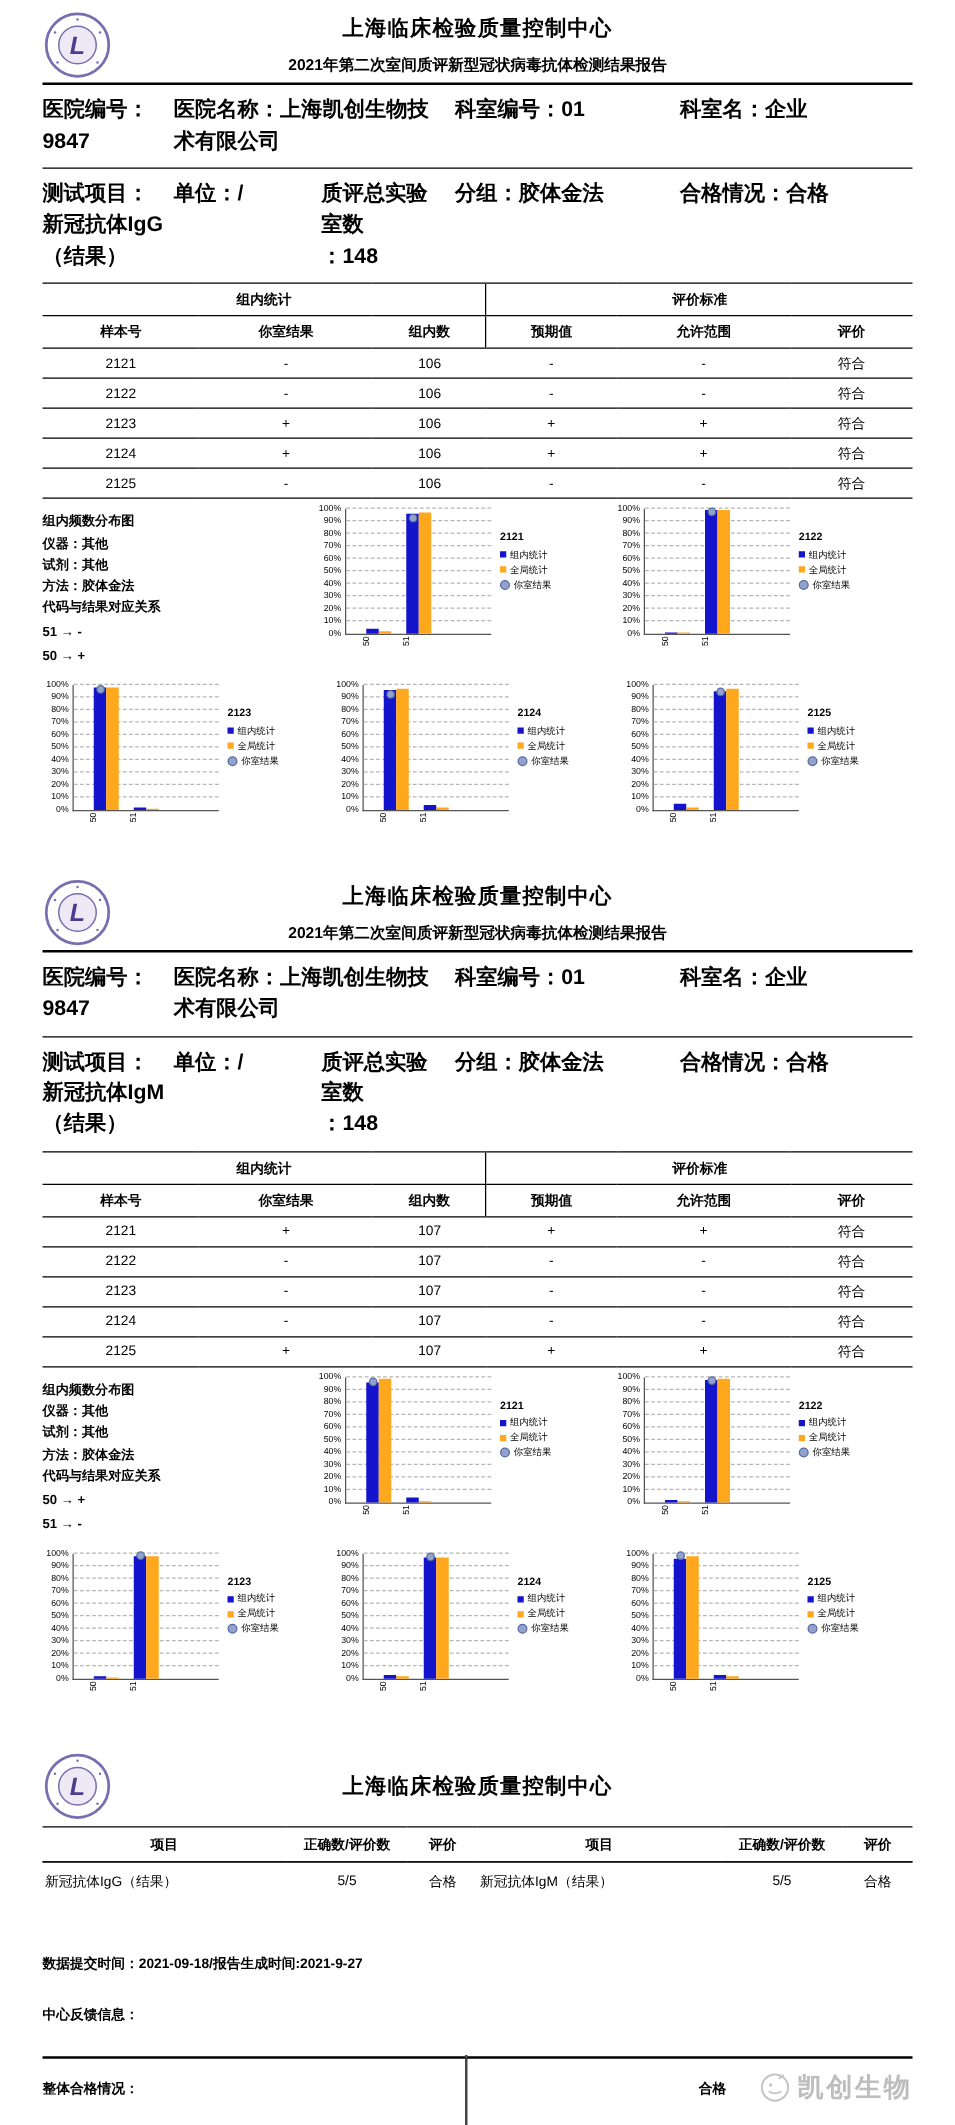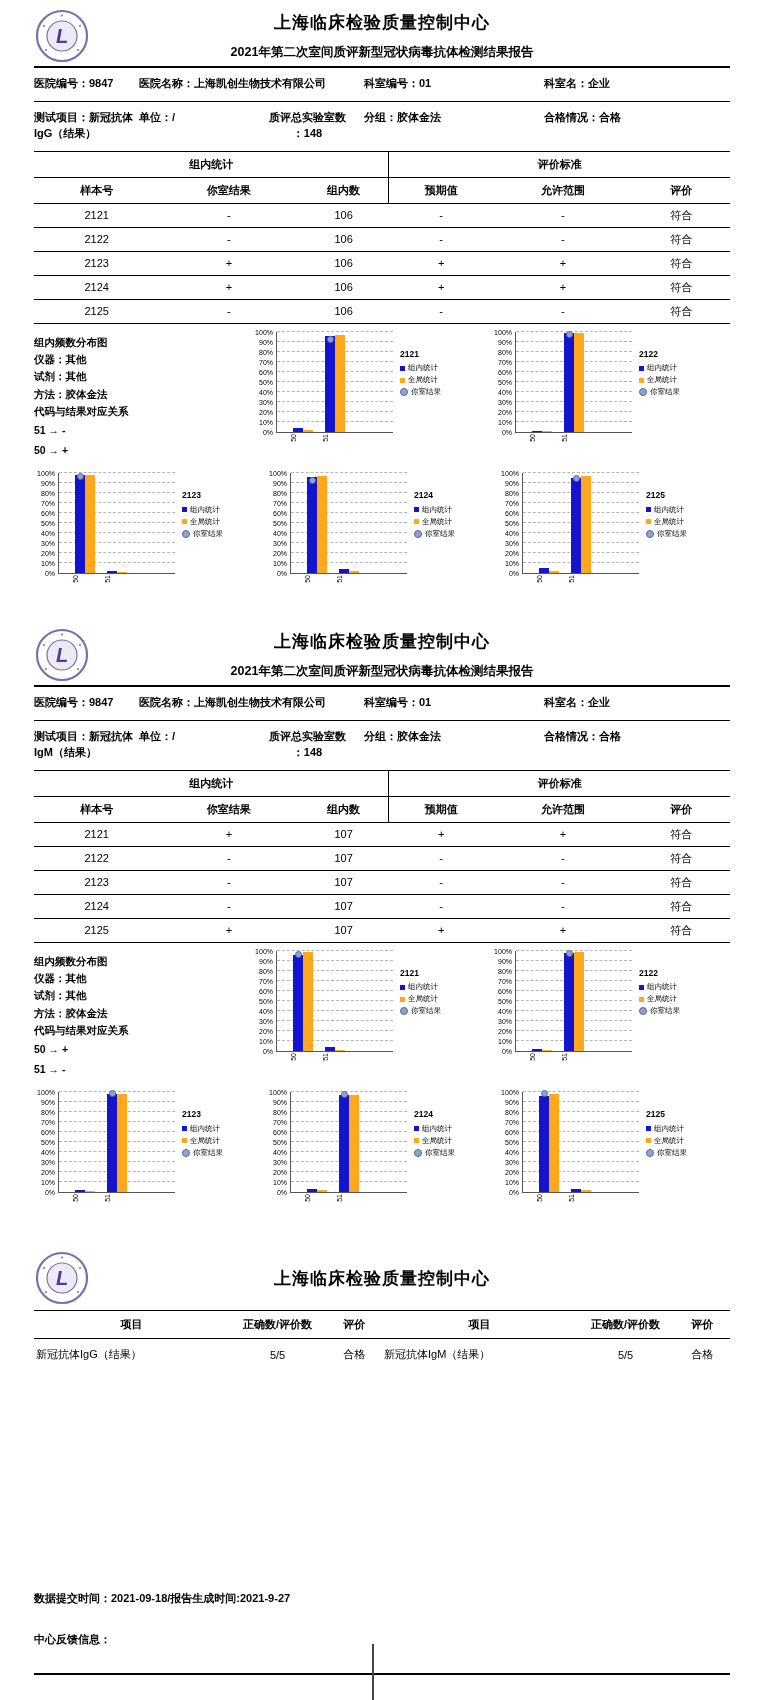--- a/index.html
+++ b/index.html
@@ -5,25 +5,25 @@
   html,body{margin:0;padding:0;background:#fff;}
   body{font-family:"Liberation Sans","DejaVu Sans",sans-serif;color:#000;}
   .page{width:764px;height:1700px;background:#fff;display:flex;flex-direction:column;box-sizing:border-box;position:relative;overflow:hidden;}
   .section{padding:0 34px;}
   .report-header{display:flex;align-items:center;margin-top:8px;margin-bottom:2px;}
   .seal{width:56px;flex:0 0 56px;}
   .titles{flex:1;text-align:center;padding-right:56px;}
   .main-title{font-size:17px;font-weight:bold;letter-spacing:1px;}
   .sub-title{font-size:12.5px;font-weight:bold;margin-top:10px;}
   
-  .info-row{display:flex;border-top:2px solid #000;padding:8px 0 9px;font-size:11px;font-weight:bold;line-height:1.45;}
+  .info-row{display:flex;border-top:2px solid #000;padding:8px 0 9px;font-size:17px;font-weight:bold;line-height:1.45;}
   .info-row.second{border-top:1.5px solid #000;}
   .cell{padding-right:6px;box-sizing:border-box;}
   .i1-c1{width:105px;} .i1-c2{width:225px;} .i1-c3{width:180px;} .i1-c4{flex:1;}
-  .i2-c1{width:105px;} .i2-c2{width:118px;} .i2-c3{width:107px;text-align:center;} .i2-c4{width:180px;} .i2-c5{flex:1;}
+  .i2-c1{width:105px;} .i2-c2{width:118px;} .i2-c3{width:107px;} .i2-c4{width:180px;} .i2-c5{flex:1;}
   .cell .v{font-weight:bold;}
   .i2-c3 .v{display:block;}
   
   table.results{width:100%;border-collapse:collapse;font-size:11px;margin-top:0;}
   table.results th{font-weight:bold;}
   table.results th,table.results td{text-align:center;padding:4px 2px;}
   table.results thead tr.group th{border-top:1.5px solid #000;border-bottom:1px solid #000;padding:5px 2px;}
   table.results thead tr.cols th{border-bottom:1.5px solid #000;padding:5px 2px;}
   table.results thead .vdiv{border-left:1.5px solid #000;}
   table.results tbody td{border-bottom:1px solid #000;font-weight:normal;}
@@ -831,16 +831,29 @@
             <td>合格</td>
           </tr>
         </tbody>
     </table>
   </div>
 
   <div class="footer">
     <div class="f-submit">数据提交时间：2021-09-18/报告生成时间:2021-9-27</div>
     <div class="f-feedback">中心反馈信息：</div>
     <hr class="f-rule">
+    <div class="f-overall">
+      <span class="ov-label">整体合格情况：</span>
+      <span class="ov-value">合格</span>
+      <span class="watermark">
+        <svg width="26" height="26" viewBox="0 0 26 26">
+          <circle cx="13" cy="13" r="10.5" fill="none" stroke="#c4c4c4" stroke-width="1.6"></circle>
+          <circle cx="9.5" cy="11" r="1.4" fill="#c4c4c4"></circle>
+          <path d="M8 16 q5 3.5 10 0" fill="none" stroke="#c4c4c4" stroke-width="1.4"></path>
+          <path d="M16 6 l4 -3" fill="none" stroke="#c4c4c4" stroke-width="1.4"></path>
+        </svg>
+        <span>凯创生物</span>
+      </span>
+    </div>
   </div>
 
   <div class="bottom-tick"></div>
 </div>
 
 </body></html>

